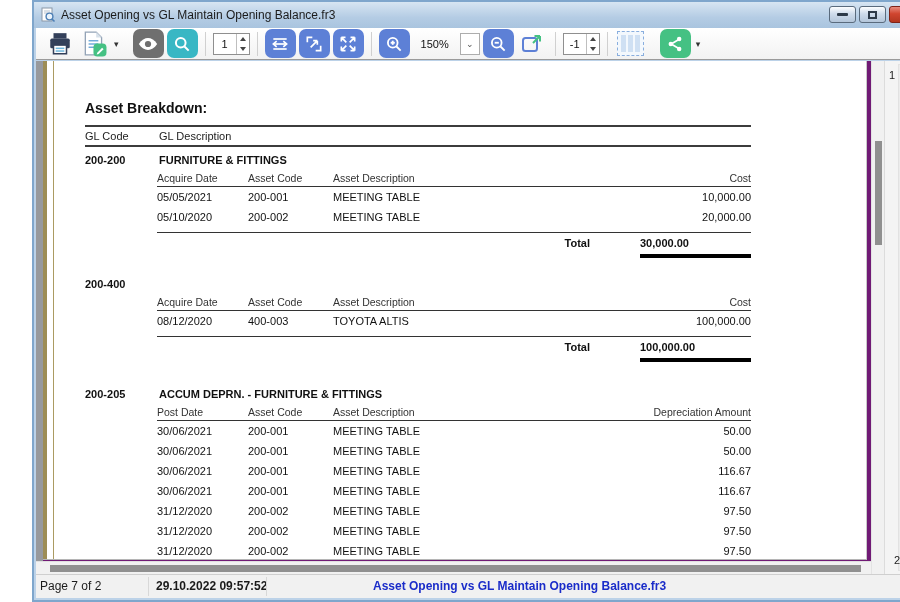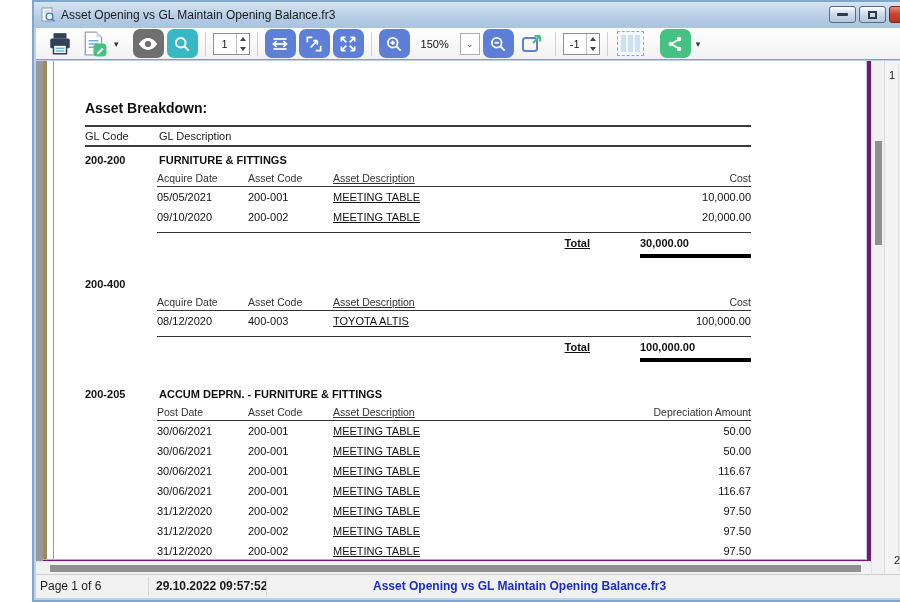--- a/index.html
+++ b/index.html
@@ -80,24 +80,24 @@
   .gl-head{
     display:flex; border-top:2px solid #3c3c3c; border-bottom:2px solid #3c3c3c;
     height:22px; align-items:center; font-size:11px; color:#222;
   }
   .gl-c1{ width:74px; } .gl-c2{ flex:1; }
   .section{ margin-top:3px; }
   .gl-row{ display:flex; height:20px; line-height:20px; font-size:11px; font-weight:bold; }
   .subtable{ margin-left:72px; width:594px; font-size:11px; }
   .sub-head{ display:flex; height:17px; line-height:15px; font-size:10.5px; color:#333; border-bottom:1.5px solid #333;align-items:flex-end; }
   .r{ display:flex; height:20px; line-height:20px; }
-  .c1{ width:91px; } .c2{ width:85px; } .c3{ flex:1;text-decoration:underline; } .c4{ width:130px; text-align:right; }
+  .c1{ width:91px; } .c2{ width:85px; } .c3{ flex:1; } .c4{ width:130px; text-align:right; }
   .total-wrap{ border-top:1px solid #333; margin-top:5px; }
   .total-row{ display:flex; justify-content:flex-end; height:20px; line-height:20px; font-weight:bold; }
-  .total-label{ margin-right:50px;text-decoration:underline; }
+  .total-label{ margin-right:50px; }
   .total-val{ width:111px; text-align:left; }
   .dbl-underline{ width:111px; height:2px; border-top:2px solid #000; border-bottom:2px solid #000; margin-left:auto; margin-top:1px; }
   .mb-s1{ margin-bottom:16px; } .mb-s2{ margin-bottom:22px; }
   
   .hscroll{ position:absolute; left:0; right:0; bottom:0; height:13px; background:#f1f1f1; border-top:1px solid #e0e0e0; }
   .hthumb{ position:absolute; left:14px; right:10px; top:3px; height:7px; background:#909090; }
   .vscroll{ position:relative; width:13px; background:#f1f1f1; border-left:1px solid #e3e3e3; }
   .vthumb{ position:absolute; top:80px; left:3px; width:7px; height:104px; background:#909090; }
   
   .page-strip{ position:relative; width:44px; background:#f4f4f4; border-left:1px solid #dcdcdc; }
@@ -323,21 +323,21 @@
                 <span class="c3">Asset Description</span>
                 <span class="c4">Cost</span>
               </div>
               <div class="r">
                 <span class="c1">05/05/2021</span>
                 <span class="c2">200-001</span>
                 <span class="c3">MEETING TABLE</span>
                 <span class="c4">10,000.00</span>
               </div>
               <div class="r">
-                <span class="c1">09/10/2020</span>
+                <span class="c1">05/10/2020</span>
                 <span class="c2">200-002</span>
                 <span class="c3">MEETING TABLE</span>
                 <span class="c4">20,000.00</span>
               </div>
               <div class="total-wrap">
                 <div class="total-row">
                   <span class="total-label">Total</span>
                   <span class="total-val">30,000.00</span>
                 </div>
                 <div class="dbl-underline"></div>
@@ -443,20 +443,20 @@
 
     <div class="page-strip">
       <div class="strip-track"></div>
       <span class="strip-pg1">1</span>
       <div class="strip-marker"></div>
       <span class="strip-pg2">2</span>
     </div>
   </div>
 
   <div class="statusbar">
-    <span class="sb-item sb-page">Page 1 of 6</span>
+    <span class="sb-item sb-page">Page 7 of 2</span>
     <span class="sb-sep" style="left:112px"></span>
     <span class="sb-item sb-time">29.10.2022 09:57:52</span>
     <span class="sb-sep" style="left:230px"></span>
     <span class="sb-item sb-file">Asset Opening vs GL Maintain Opening Balance.fr3</span>
   </div>
 
 </div>
 
 </body></html>

